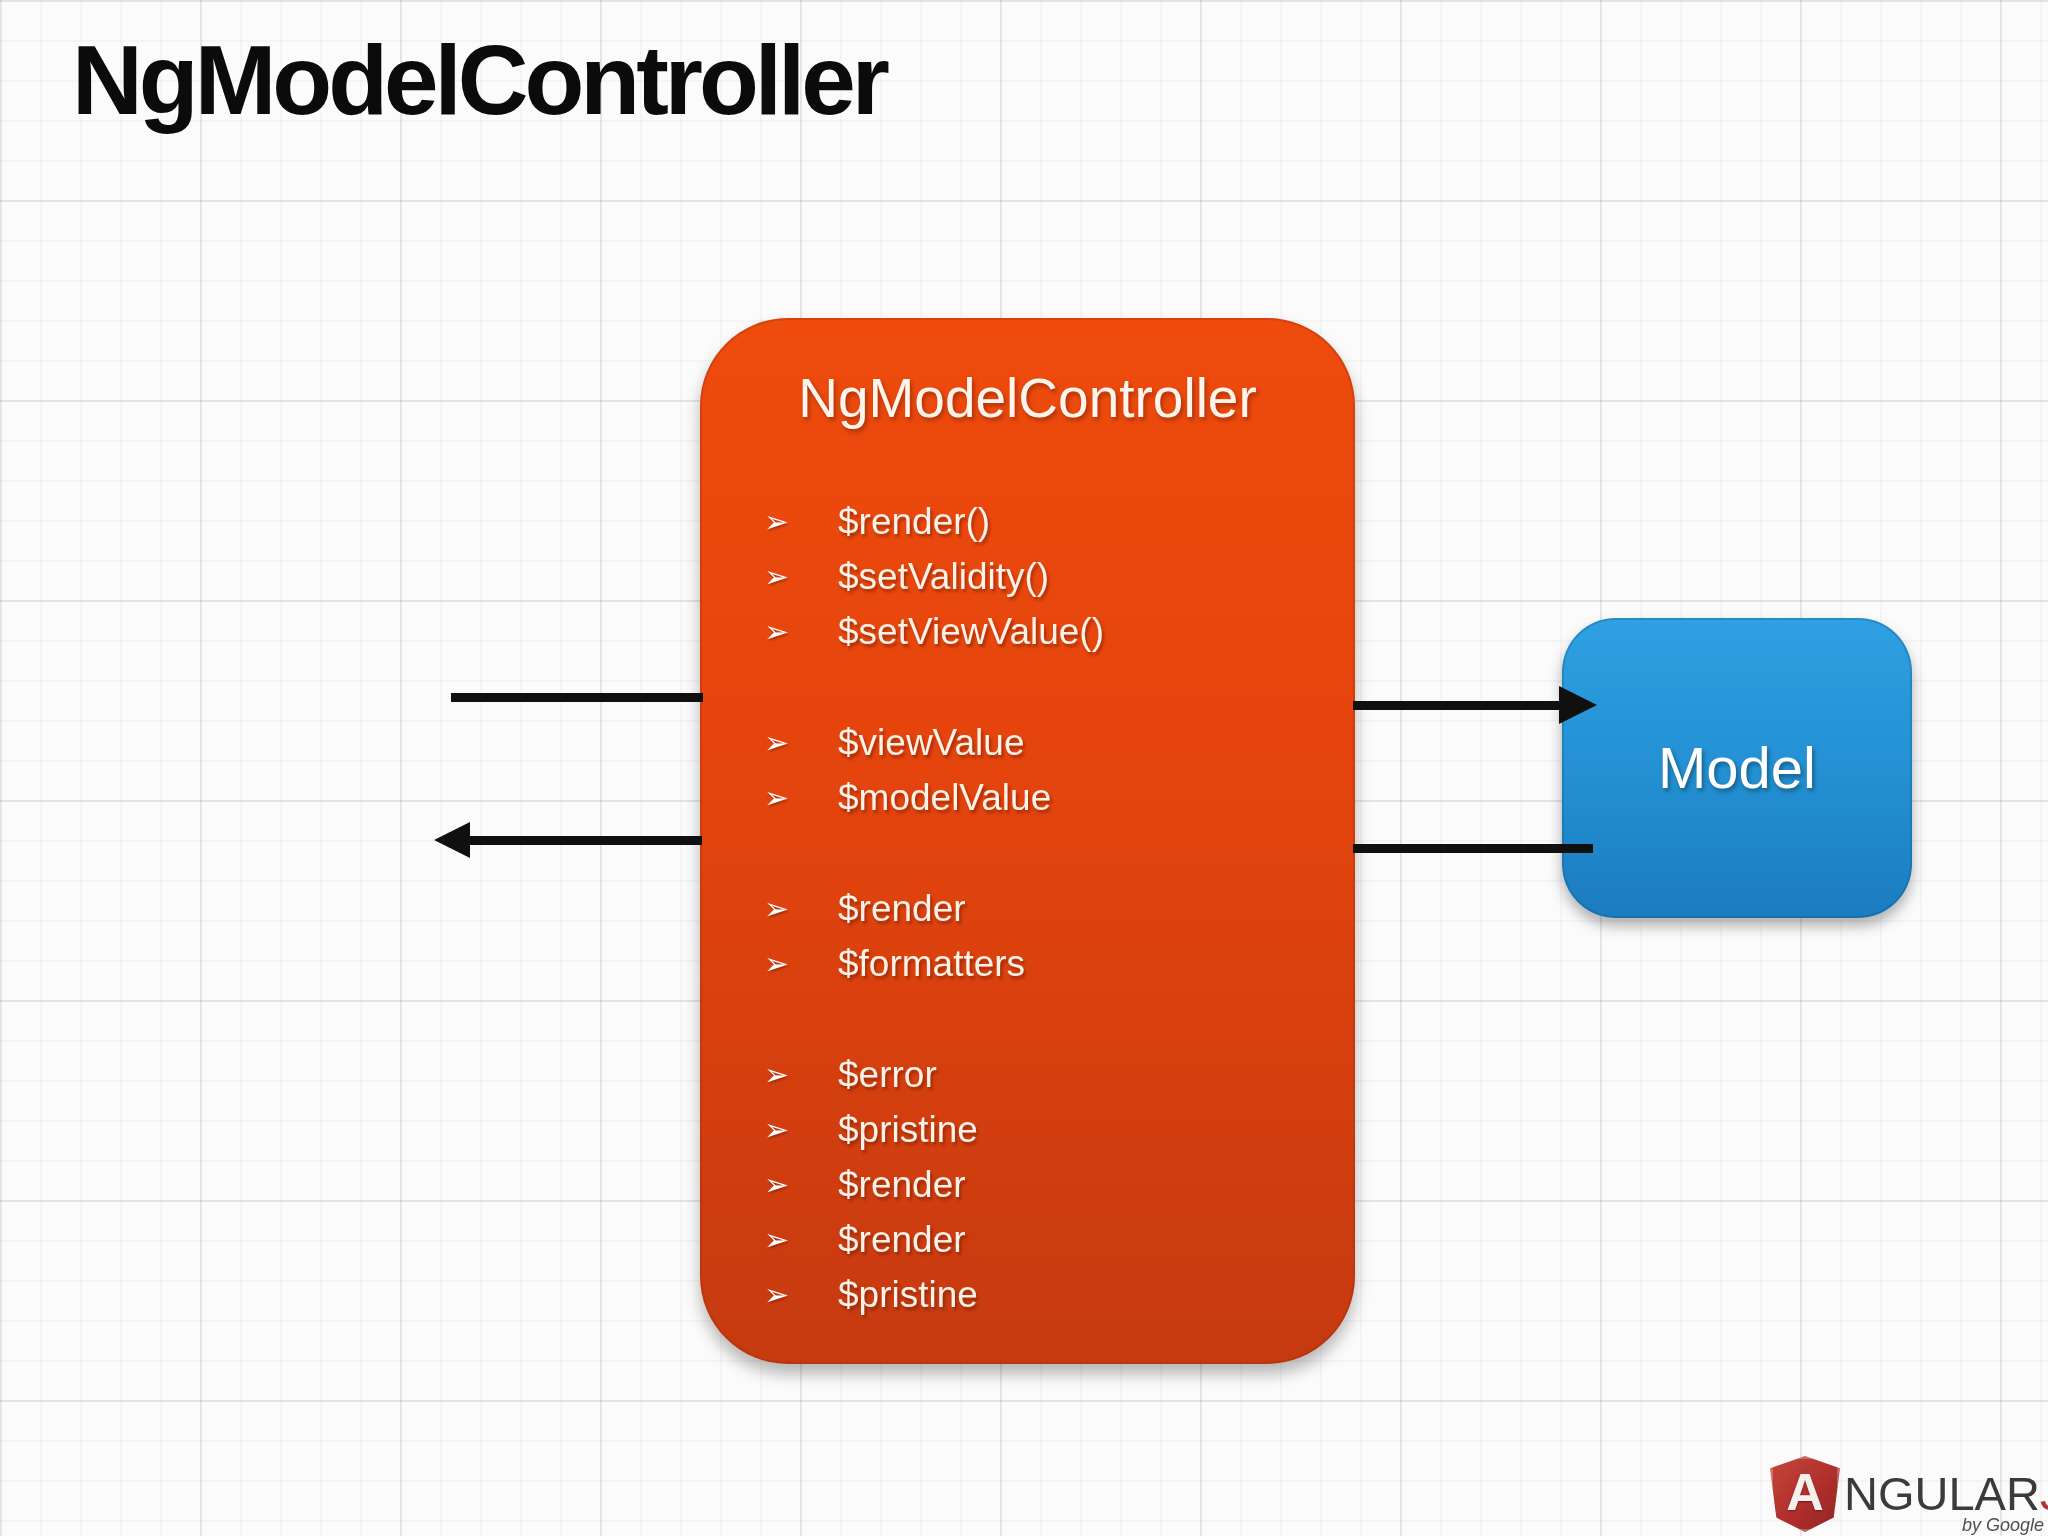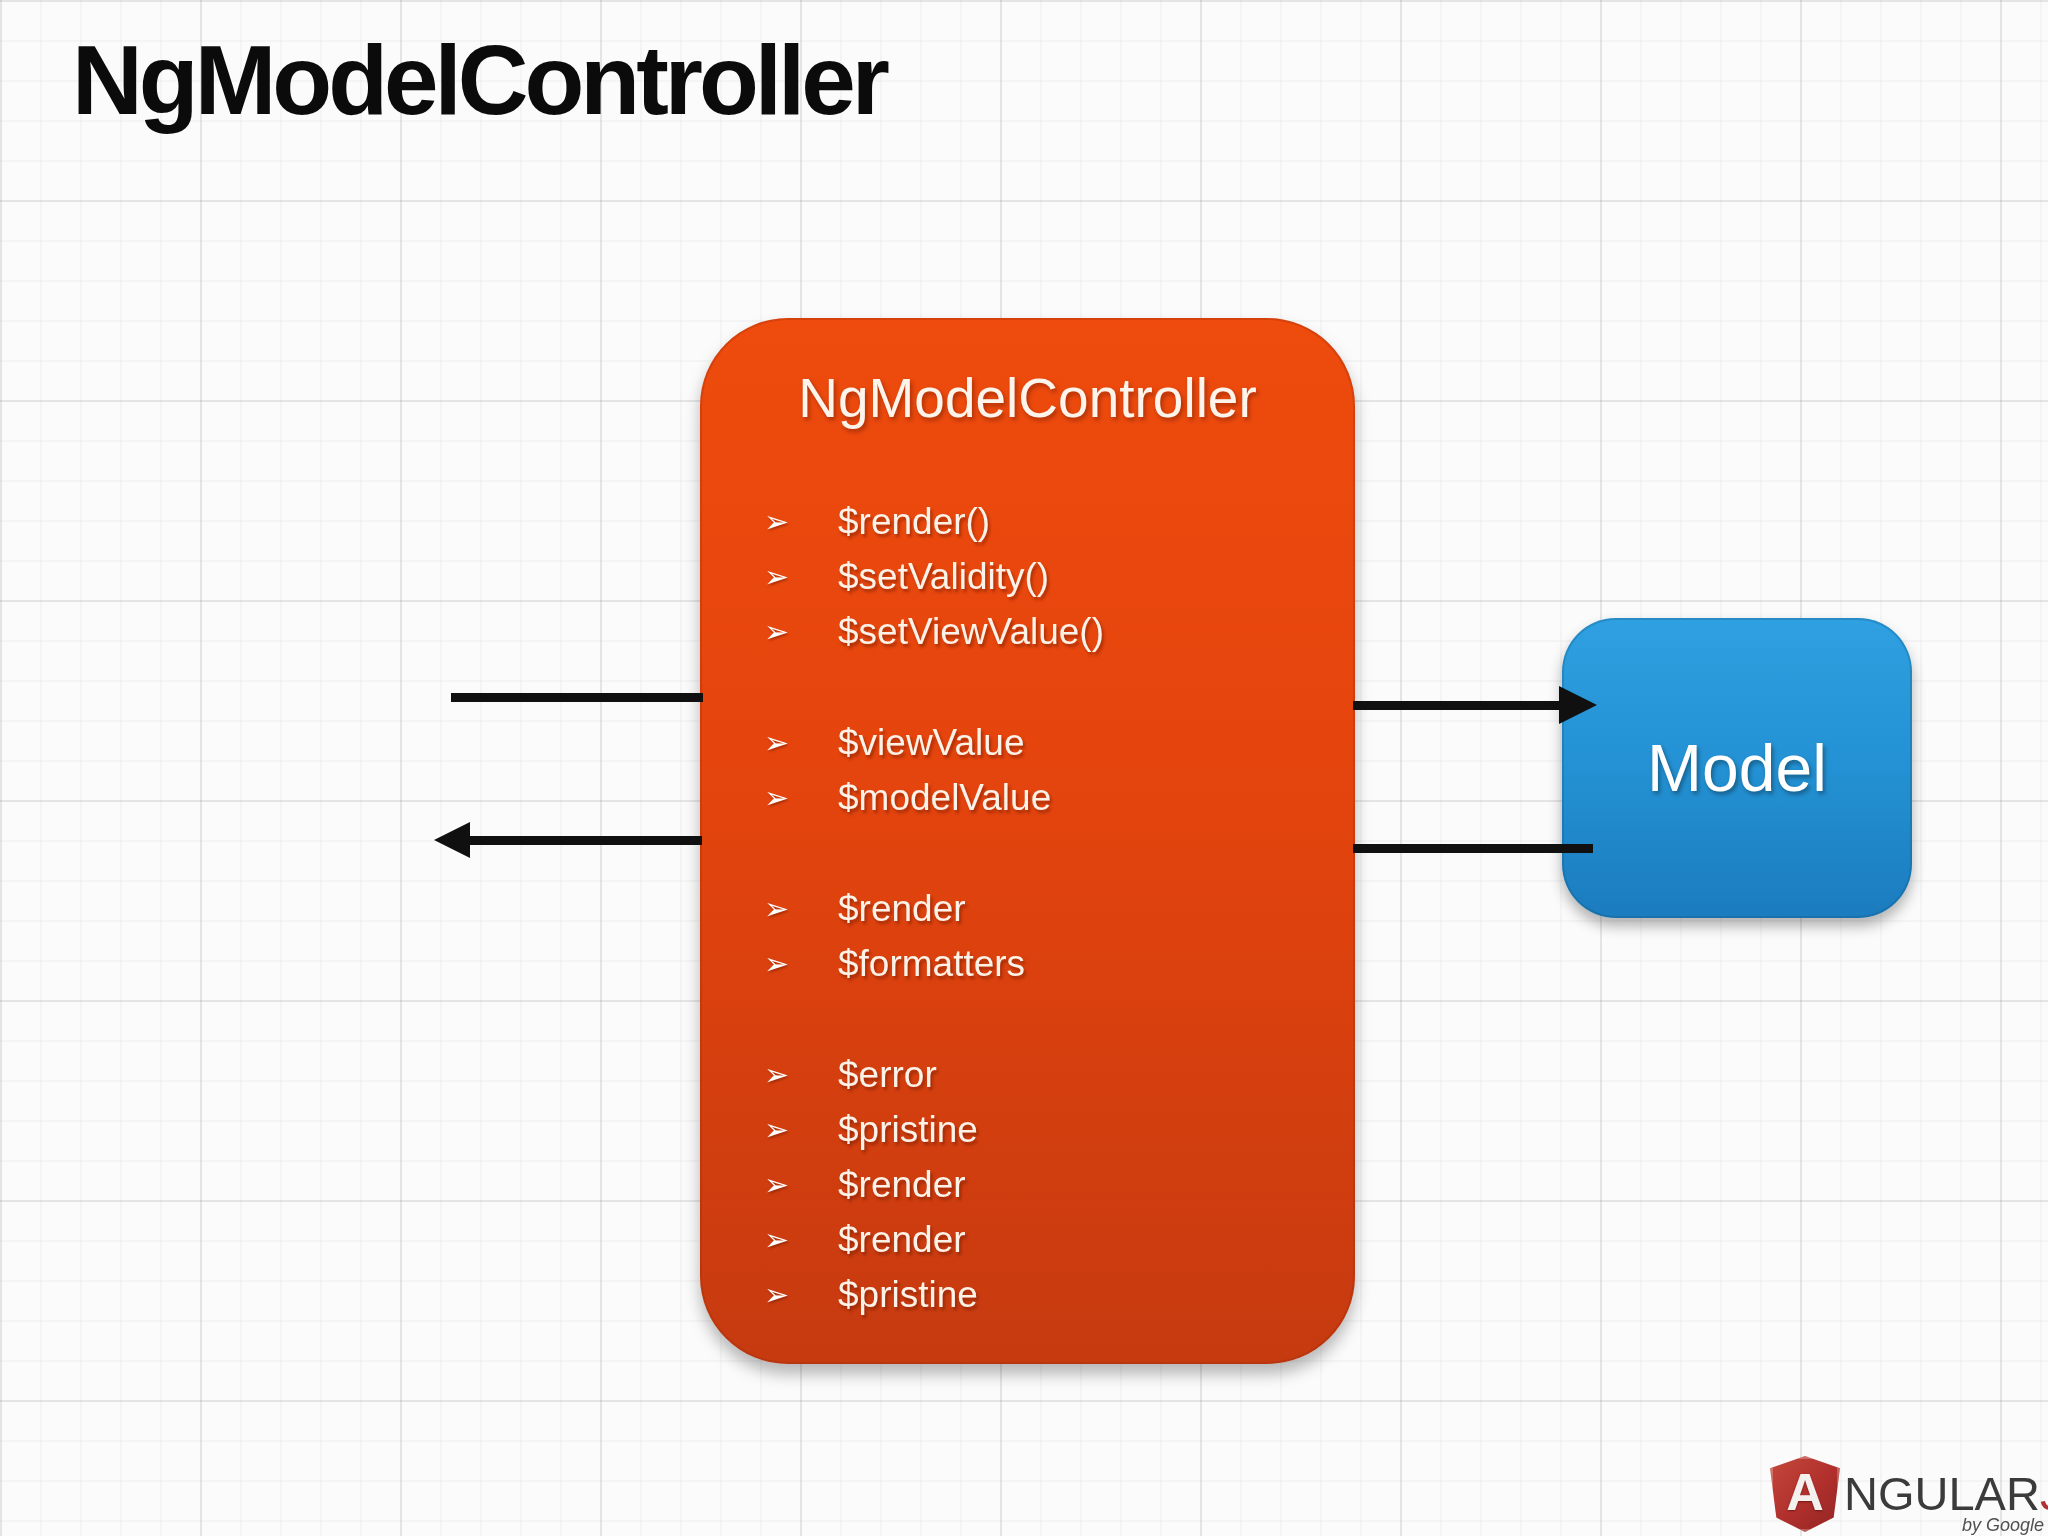--- a/index.html
+++ b/index.html
@@ -35,21 +35,21 @@
     border-radius:54px;
     background:linear-gradient(180deg,#2fa0e1 0%,#2391d3 50%,#1b7cbe 100%);
     box-shadow:0 8px 14px rgba(0,0,0,0.30), inset 0 0 0 2px rgba(15,80,120,0.25);
     display:flex;align-items:center;justify-content:center;
   }
   .blue-label{
     color:#ffffff;text-align:center;
     font-size:52px;line-height:72px;
     text-shadow:2px 3px 4px rgba(0,0,0,0.35);
   }
-  .model-box .blue-label{font-size:66px;}
+  .model-box .blue-label{font-size:58px;}
   .ctrl-box{
     left:700px;top:318px;width:655px;height:1046px;
     border-radius:88px;
     background:linear-gradient(180deg,#ee4b0d 0%,#e4440d 45%,#c63a10 100%);
     box-shadow:0 10px 16px rgba(0,0,0,0.28), inset 0 0 0 2px rgba(140,40,10,0.25);
   }
   .ctrl-title{
     margin-top:48px;
     text-align:center;
     color:#fdf5ec;

